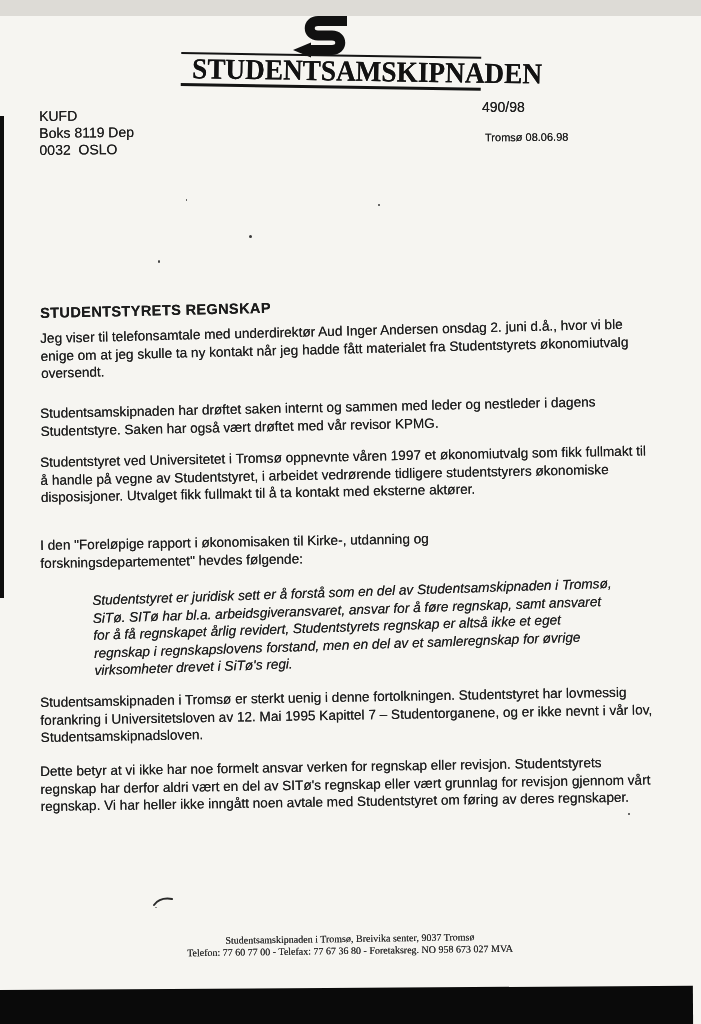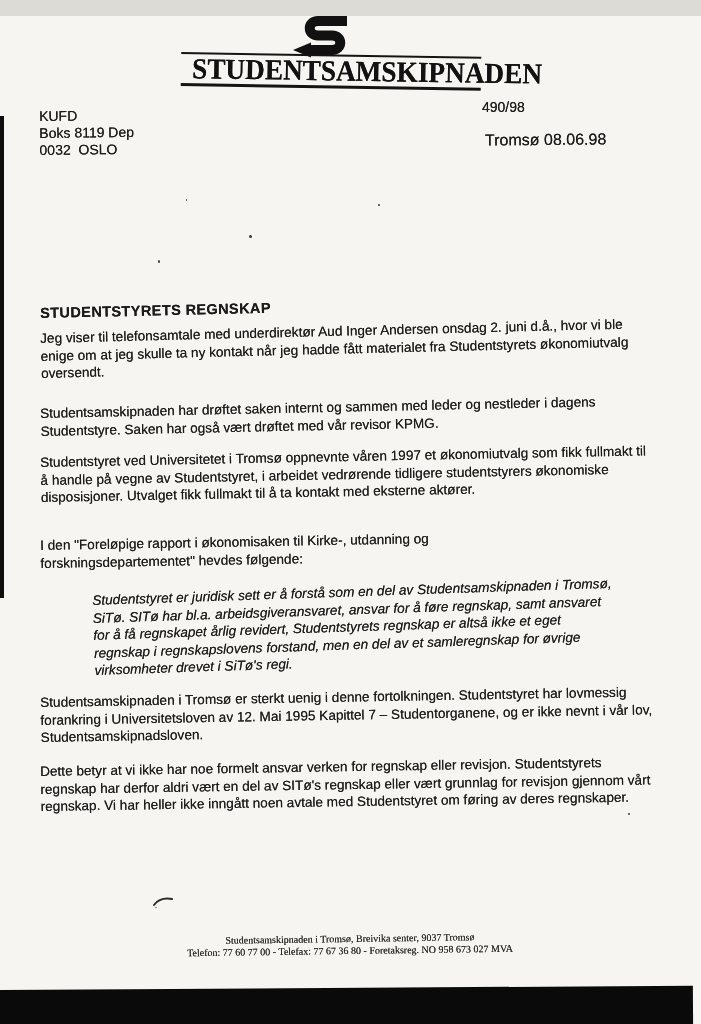--- a/index.html
+++ b/index.html
@@ -59,21 +59,21 @@
     transform:rotate(-0.7deg);transform-origin:left top;
     text-shadow:0 0 0.5px #333;
   }
   .recipient div{white-space:pre;}
   .ref-number{
     position:absolute;left:482px;top:83px;
     font-size:14px;text-shadow:0 0 0.5px #333;
   }
   .dateline{
     position:absolute;left:485px;top:115px;
-    font-size:16px;text-shadow:0 0 0.5px #333;
+    font-size:11px;text-shadow:0 0 0.5px #333;
     transform:rotate(-0.5deg);
   }
   
   .heading{
     position:absolute;left:40px;top:289px;
     font-size:14.5px;font-weight:bold;letter-spacing:0.4px;
     transform:rotate(-1.3deg);transform-origin:left top;
     text-shadow:0 0 0.6px #222;
   }
   .para{

